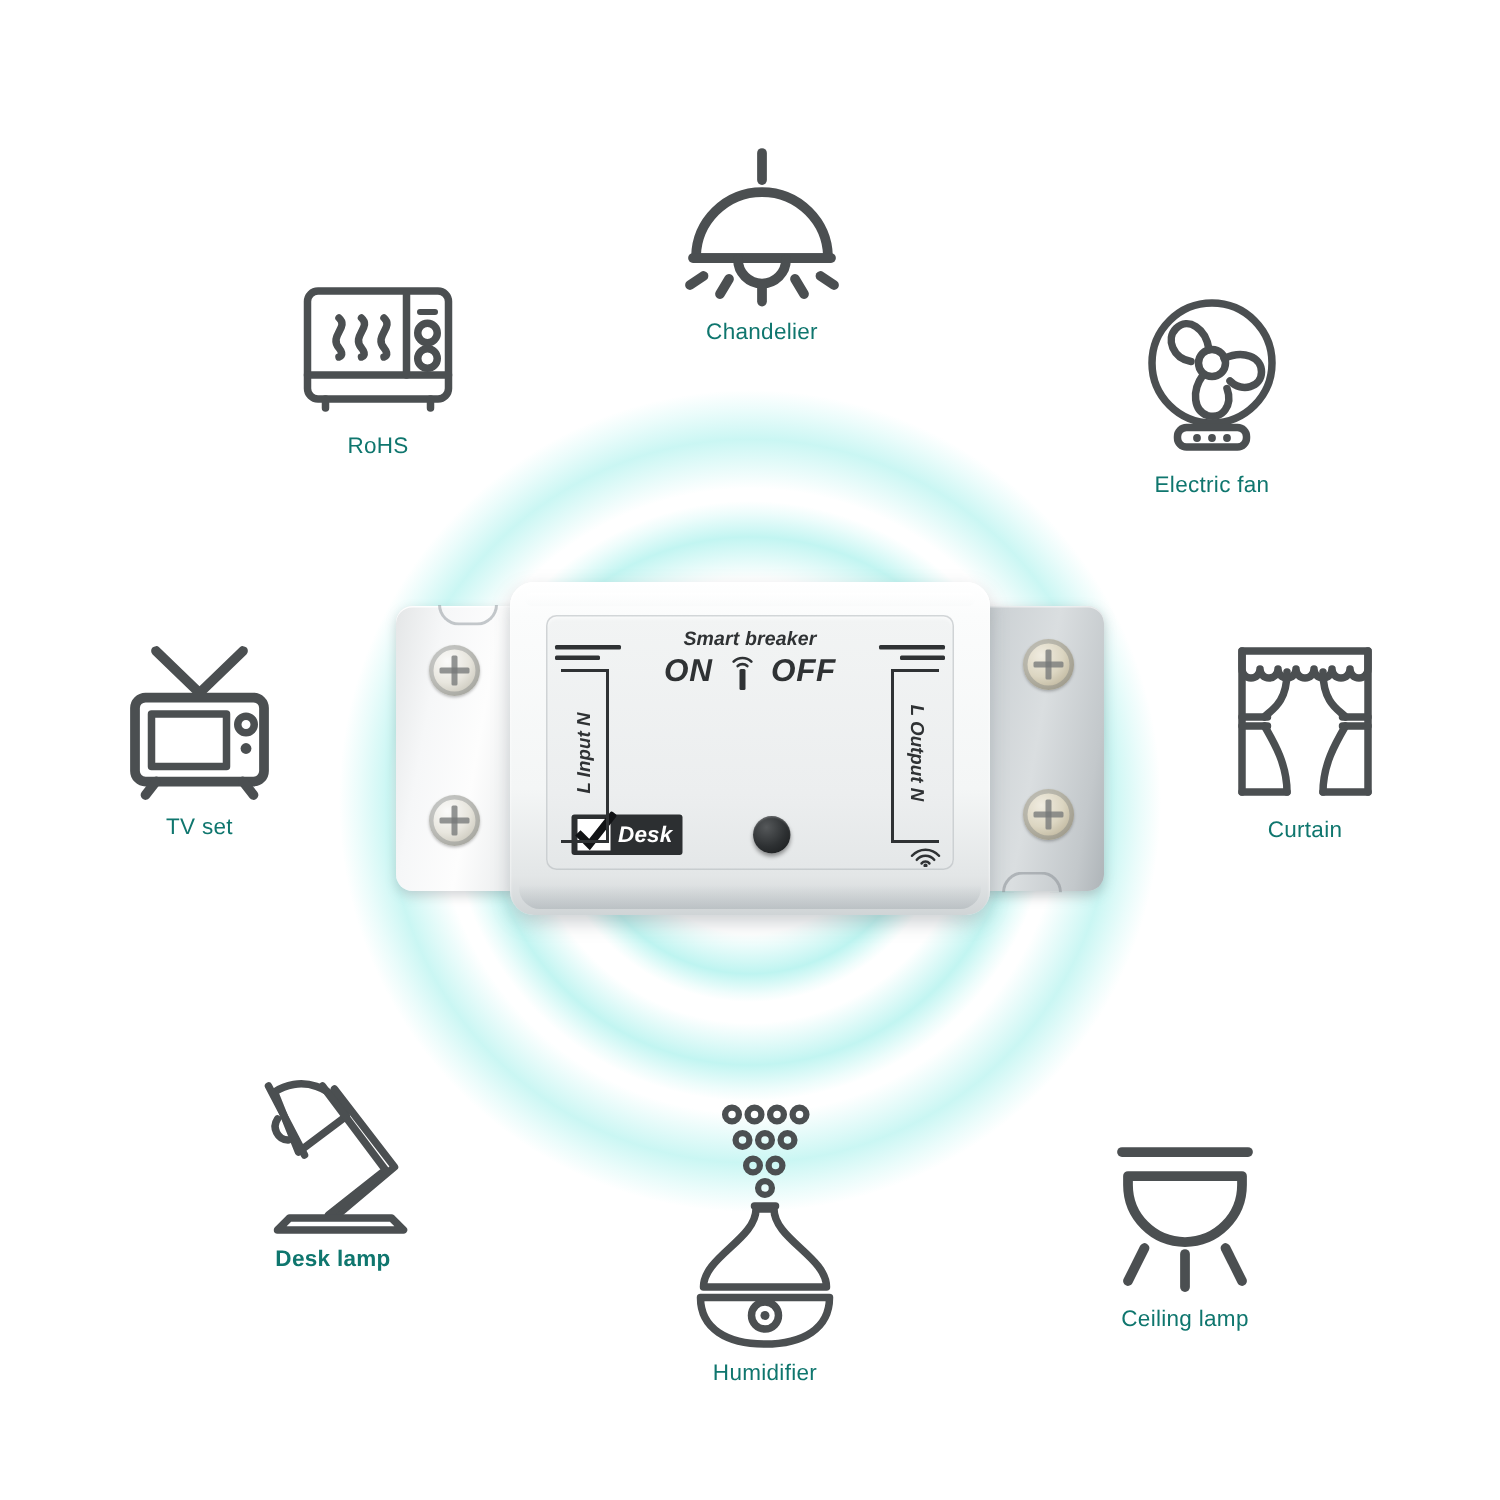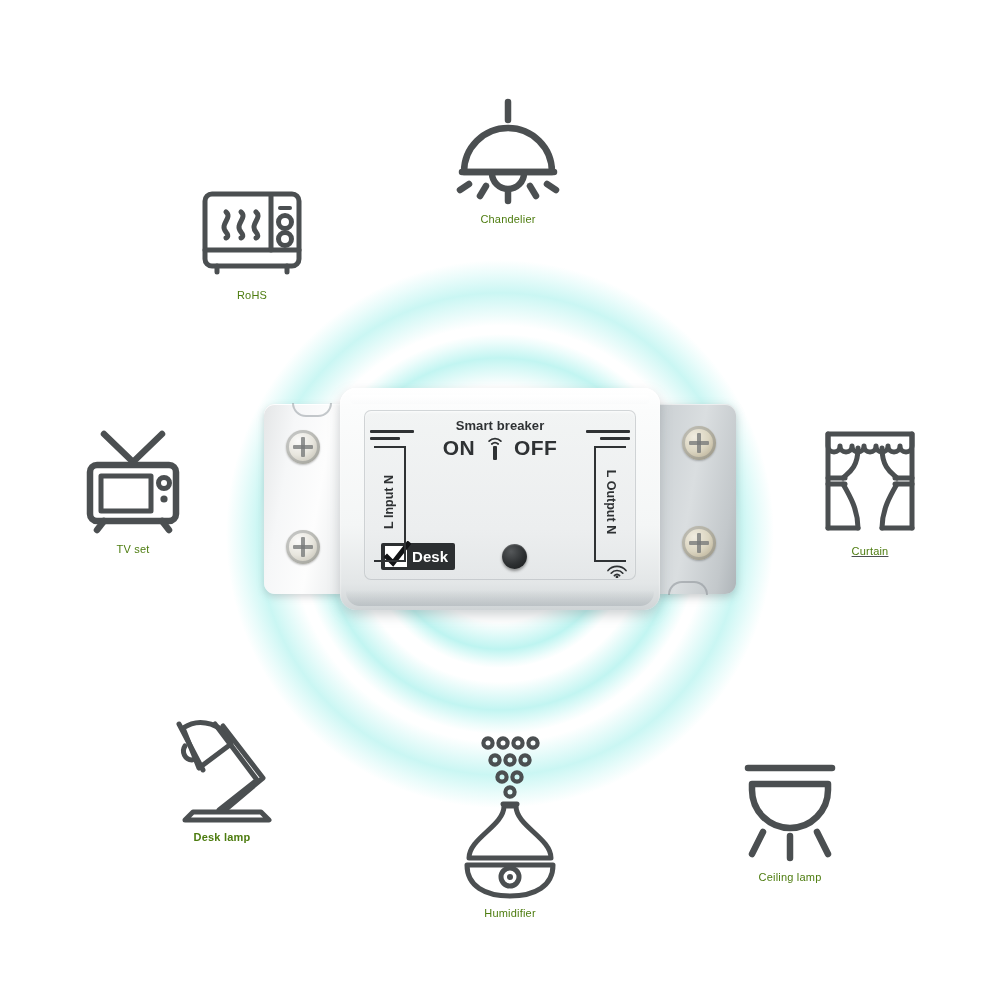--- a/index.html
+++ b/index.html
@@ -40,21 +40,21 @@
       rgba(150,238,232,0.62) 86%,
       rgba(195,247,243,0.26) 96%,
       rgba(255,255,255,0) 100%);}
   .ring.core{width:160px;height:160px;
     background:radial-gradient(circle closest-side,
       rgba(214,250,247,0.55) 0%,
       rgba(235,253,251,0.25) 60%,
       rgba(255,255,255,0) 100%);}
 
   
-  .device{position:absolute;left:258px;top:388px;width:484px;height:222px;}
+  .device{position:absolute;left:258px;top:388px;width:484px;height:222px;font-style:italic;}
 
   .endcap{position:absolute;top:16px;width:96px;height:190px;border-radius:11px;}
   .endcap.left{left:6px;
     background:linear-gradient(100deg,#e4e6e7 0%,#f6f7f8 26%,#fdfdfd 55%,#eceeef 82%,#dfe2e3 100%);
     box-shadow:0 3px 7px rgba(120,128,133,0.32), inset 0 1px 0 rgba(255,255,255,0.9);}
   .endcap.right{right:6px;
     background:linear-gradient(100deg,#b9bfc2 0%,#cdd2d5 22%,#dadee0 52%,#c3c8cb 84%,#aeb4b8 100%);
     box-shadow:0 3px 8px rgba(110,118,124,0.38), inset 0 1px 0 rgba(255,255,255,0.55);}
   .endcap .notch{position:absolute;left:50%;transform:translateX(-50%);
     width:36px;height:12px;border:2px solid rgba(150,157,162,0.55);
@@ -129,32 +129,32 @@
   .term .vtext{position:absolute;top:16px;height:112px;width:30px;
     display:flex;align-items:center;justify-content:center;
     font-size:12.5px;font-weight:bold;white-space:nowrap;}
   .term.in .vtext{left:4px;transform:rotate(-90deg);}
   .term.out .vtext{right:4px;transform:rotate(90deg);}
   .term .wifi-small{position:absolute;bottom:-16px;right:2px;}
 
   
   .appl{position:absolute;text-align:center;color:#4b4f51;}
   .appl .glyph{display:flex;align-items:flex-end;justify-content:center;}
-  .appl .cap{margin-top:7px;font-size:11px;color:#4d7c0f;letter-spacing:.2px;
+  .appl .cap{margin-top:7px;font-size:15px;color:#0f766e;letter-spacing:.2px;
     white-space:nowrap;}
   svg{display:block;}
   .st{fill:none;stroke:#4b4f51;stroke-width:6.5;stroke-linecap:round;stroke-linejoin:round;}
   .st-thin{fill:none;stroke:#4b4f51;stroke-width:5;stroke-linecap:round;stroke-linejoin:round;}
   .fl{fill:#4b4f51;}
 
   .pos-chandelier{left:408px;top:96px;width:200px;}
   .pos-oven{left:152px;top:186px;width:200px;}
   .pos-fan{left:712px;top:196px;width:192px;}
   .pos-tv{left:38px;top:424px;width:190px;}
-  .pos-curtain{left:774px;top:426px;width:192px;text-decoration:underline;}
+  .pos-curtain{left:774px;top:426px;width:192px;}
   .pos-desklamp{left:124px;top:706px;width:196px;font-weight:bold;}
   .pos-humidifier{left:414px;top:734px;width:192px;}
   .pos-ceiling{left:692px;top:758px;width:196px;}
 </style>
 </head>
 <body>
 
 <div class="stage">
 
   <div class="rings">
@@ -271,20 +271,36 @@
         <path class="st-thin" d="M33 26 c7 6 -7 12 0 20 c4 5 0 6 0 6"></path>
         <path class="st-thin" d="M48 26 c7 6 -7 12 0 20 c4 5 0 6 0 6"></path>
         <path class="st-thin" d="M63 26 c7 6 -7 12 0 20 c4 5 0 6 0 6"></path>
         <line class="st-thin" x1="24" y1="80" x2="24" y2="86"></line>
         <line class="st-thin" x1="94" y1="80" x2="94" y2="86"></line>
       </svg>
     </div>
     <div class="cap">RoHS</div>
   </div>
 
+  <div class="appl pos-fan">
+    <div class="glyph">
+      <svg width="112" height="112" viewBox="0 0 112 112" aria-hidden="true">
+        <circle class="st-thin" cx="56" cy="46" r="40"></circle>
+        <circle class="st-thin" cx="56" cy="46" r="9"></circle>
+        <path class="st-thin" d="M54 37 c-2 -14 -14 -22 -22 -14 c-7 7 -2 20 10 22"></path>
+        <path class="st-thin" d="M64 43 c13 -6 25 -1 25 9 c0 10 -13 14 -21 6"></path>
+        <path class="st-thin" d="M50 54 c-8 11 -6 24 3 27 c10 3 17 -7 13 -18"></path>
+        <rect class="st-thin" x="33" y="89" width="46" height="13" rx="6"></rect>
+        <circle class="fl" cx="46" cy="96" r="2.6"></circle>
+        <circle class="fl" cx="56" cy="96" r="2.6"></circle>
+        <circle class="fl" cx="66" cy="96" r="2.6"></circle>
+      </svg>
+    </div>
+    <div class="cap">Electric fan</div>
+  </div>
 
   <div class="appl pos-tv">
     <div class="glyph">
       <svg width="106" height="112" viewBox="0 0 106 112" aria-hidden="true">
         <polyline class="st" points="24,10 53,38 82,10"></polyline>
         <rect class="st" x="10" y="41" width="86" height="56" rx="7"></rect>
         <rect class="st-thin" x="21" y="52" width="50" height="35"></rect>
         <circle class="st-thin" cx="84" cy="59" r="5.5"></circle>
         <circle class="fl" cx="84" cy="75" r="3.6"></circle>
         <line class="st" x1="24" y1="97" x2="17" y2="106"></line>

